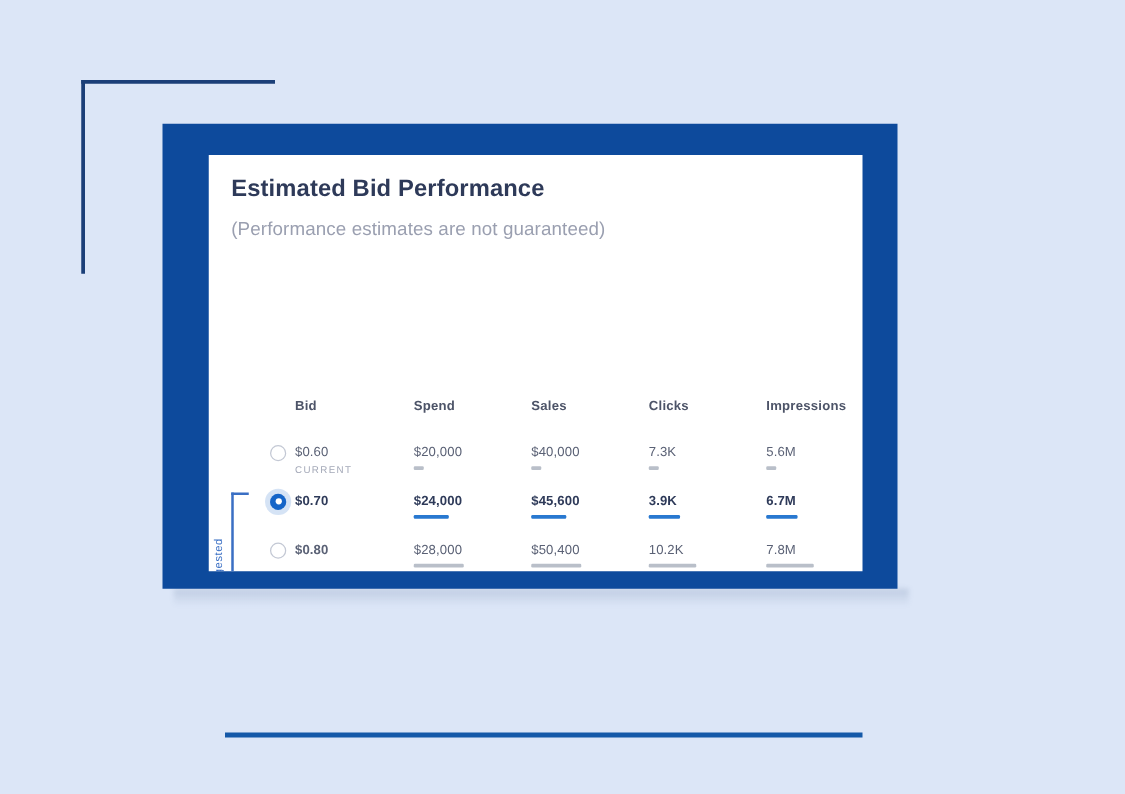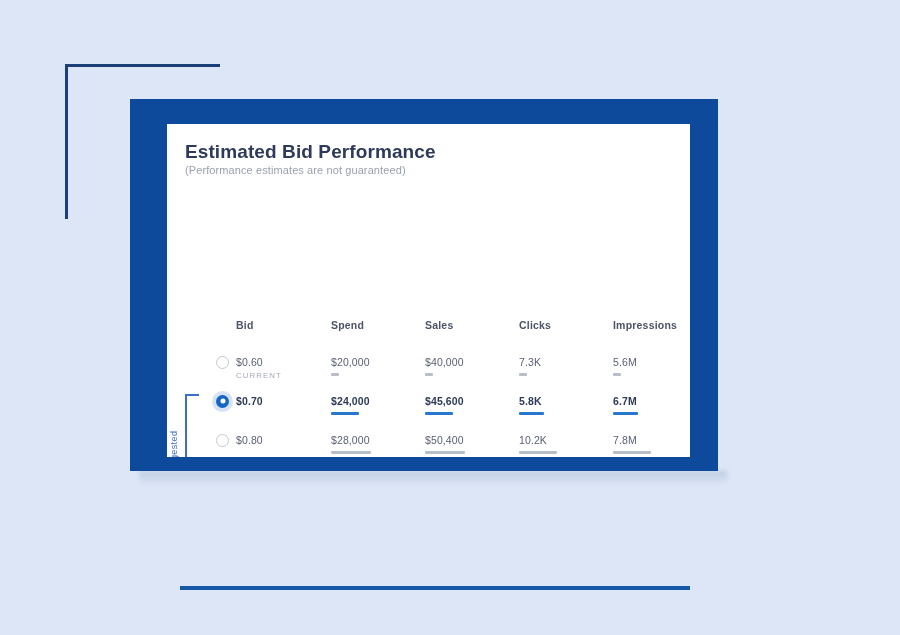--- a/index.html
+++ b/index.html
@@ -75,22 +75,22 @@
   .card-header {
     padding: 17px 0 0 18px;
   }
   .card-title {
     font-size: 19px;
     font-weight: bold;
     color: #2e3a59;
     letter-spacing: 0.1px;
   }
   .card-subtitle {
-    margin-top: 1px;
-    font-size: 11px;
+    margin-top: 12px;
+    font-size: 15px;
     color: #9a9fb0;
     letter-spacing: 0.1px;
   }
 
   
   .table {
     position: absolute;
     left: 0;
     top: 0;
     width: 607px;
@@ -232,28 +232,28 @@
           <div class="cell" style="left: 446px; top: 0px;">5.6M</div>
           <div class="bar" style="left: 446px; top: 17px; width: 8px;"></div>
         </div>
         <div class="row selected" style="top: 270.8px;">
           <div class="radio"></div>
           <div class="cell" style="left: 69px; top: 0px;">$0.70</div>
           <div class="cell" style="left: 164px; top: 0px;">$24,000</div>
           <div class="bar" style="left: 164px; top: 17px; width: 28px;"></div>
           <div class="cell" style="left: 258px; top: 0px;">$45,600</div>
           <div class="bar" style="left: 258px; top: 17px; width: 28px;"></div>
-          <div class="cell" style="left: 352px; top: 0px;">5.8K</div>
+          <div class="cell" style="left: 352px; top: 0px;">3.9K</div>
           <div class="bar" style="left: 352px; top: 17px; width: 25px;"></div>
           <div class="cell" style="left: 446px; top: 0px;">6.7M</div>
           <div class="bar" style="left: 446px; top: 17px; width: 25px;"></div>
         </div>
         <div class="row" style="top: 309.6px;">
           <div class="radio"></div>
-          <div class="cell" style="left: 69px; top: 0px;">$0.80</div>
+          <div class="cell" style="left: 69px; top: 0px; font-weight: bold;">$0.80</div>
           <div class="cell" style="left: 164px; top: 0px; text-align: center;">$28,000</div>
           <div class="bar" style="left: 164px; top: 17px; width: 40px;"></div>
           <div class="cell" style="left: 258px; top: 0px;">$50,400</div>
           <div class="bar" style="left: 258px; top: 17px; width: 40px;"></div>
           <div class="cell" style="left: 352px; top: 0px;">10.2K</div>
           <div class="bar" style="left: 352px; top: 17px; width: 38px;"></div>
           <div class="cell" style="left: 446px; top: 0px; text-align: right;">7.8M</div>
           <div class="bar" style="left: 446px; top: 17px; width: 38px;"></div>
         </div>
       </div>

